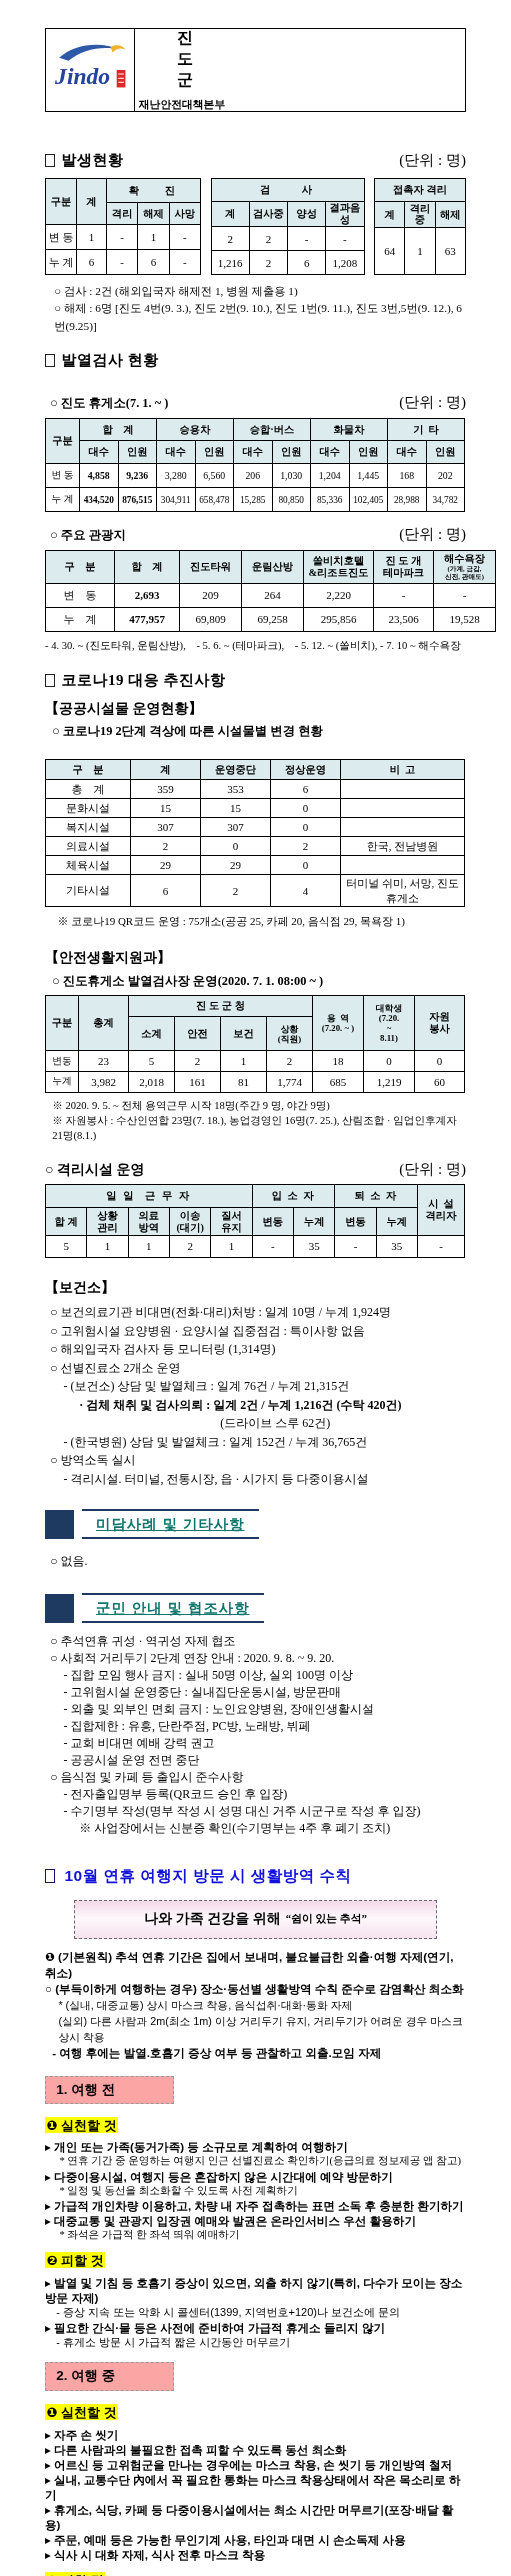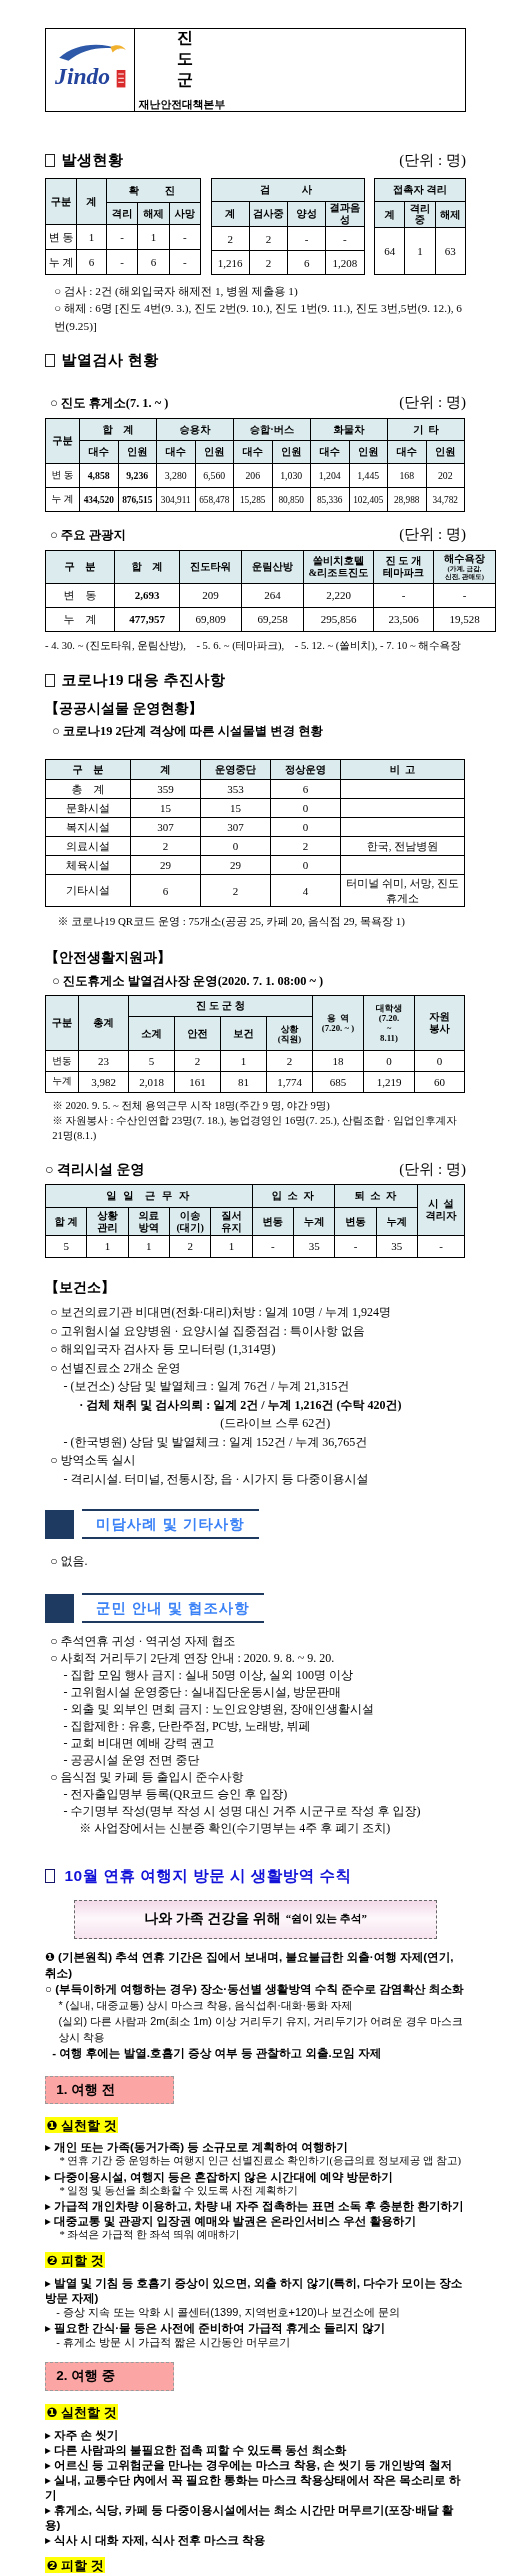--- a/index.html
+++ b/index.html
@@ -43,21 +43,21 @@
 
   
   .ln{font-size:12px;line-height:18.5px;}
   .i1{margin-left:13.4px;}
   .i2{margin-left:29px;}
   .i3{margin-left:170px;}
 
   
   .banner{display:flex;align-items:center;gap:7.7px;}
   .banner-block{width:29px;height:29px;background:#1e3a60;}
-  .banner-title{border-top:2.6px solid #1e3a60;border-bottom:2.6px solid #1e3a60;padding:3.6px 14.4px;font-size:14.4px;font-weight:700;color:#3b82f6;font-family:"Liberation Sans","DejaVu Sans",sans-serif;letter-spacing:1px;}
+  .banner-title{border-top:2.6px solid #1e3a60;border-bottom:2.6px solid #1e3a60;padding:3.6px 14.4px;font-size:14.4px;font-weight:700;color:#0f766e;font-family:"Liberation Sans","DejaVu Sans",sans-serif;letter-spacing:1px;text-decoration:underline;}
 
   
   .btitle{display:flex;align-items:center;gap:9.3px;color:#1212d8;font-size:15.5px;font-weight:700;font-family:"Liberation Sans","DejaVu Sans",sans-serif;letter-spacing:0.5px;}
   .bsq{width:8.2px;height:12px;border:1.5px solid #15156e;display:inline-block;}
 
   .pinkbox{margin:13.4px 29px 0 29px;height:37px;border:0.8px dashed #666;background:linear-gradient(180deg,#f3d9e8,#fdf7fb 46%,#f6e3ee);display:flex;align-items:center;justify-content:center;gap:5.2px;font-weight:700;}
   .pk-main{font-size:14px;}
   .pk-quote{font-size:10.8px;}
 
   .sans{font-family:"Liberation Sans","DejaVu Sans",sans-serif;}
@@ -526,18 +526,19 @@
 
   <div class="ybox" style="margin-top:13.4px;">2. 여행 중</div>
 
   <div class="dohead" style="margin-top:13.4px;"><span class="hl">❶ 실천할 것</span></div>
   <div style="margin-top:5.2px;">
     <div class="it">▸ 자주 손 씻기</div>
     <div class="it">▸ 다른 사람과의 불필요한 접촉 피할 수 있도록 동선 최소화</div>
     <div class="it">▸ 어르신 등 고위험군을 만나는 경우에는 마스크 착용, 손 씻기 등 개인방역 철저</div>
     <div class="it">▸ 실내, 교통수단 內에서 꼭 필요한 통화는 마스크 착용상태에서 작은 목소리로 하기</div>
     <div class="it">▸ 휴게소, 식당, 카페 등 다중이용시설에서는 최소 시간만 머무르기(포장·배달 활용)</div>
+    <div class="it">▸ 주문, 예매 등은 가능한 무인기계 사용, 타인과 대면 시 손소독제 사용</div>
     <div class="it">▸ 식사 시 대화 자제, 식사 전후 마스크 착용</div>
   </div>
   <div class="dohead" style="margin-top:9.3px;"><span class="hl">❷ 피할 것</span></div>
 
 </div>
 
 
 </body></html>

